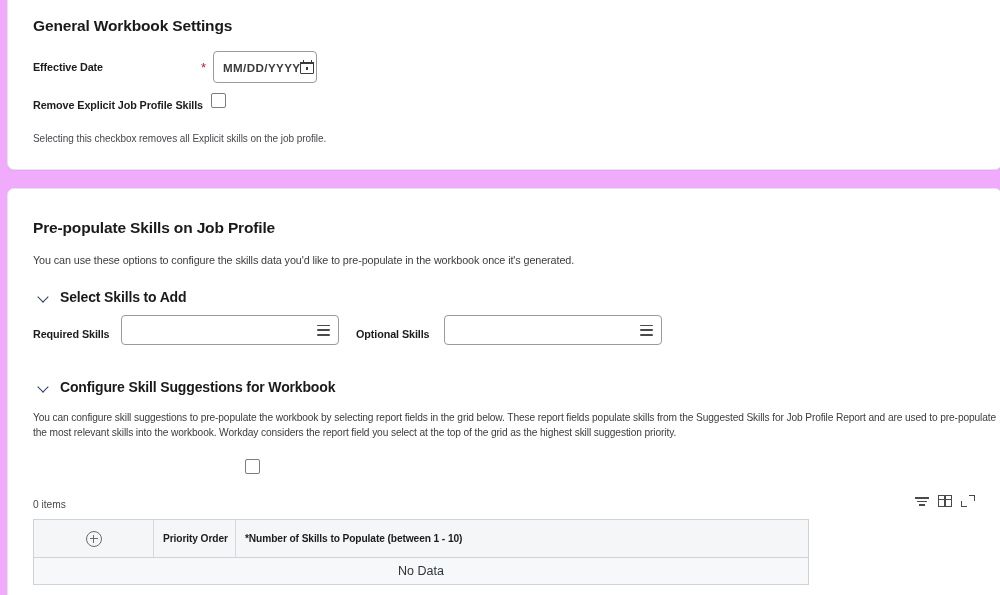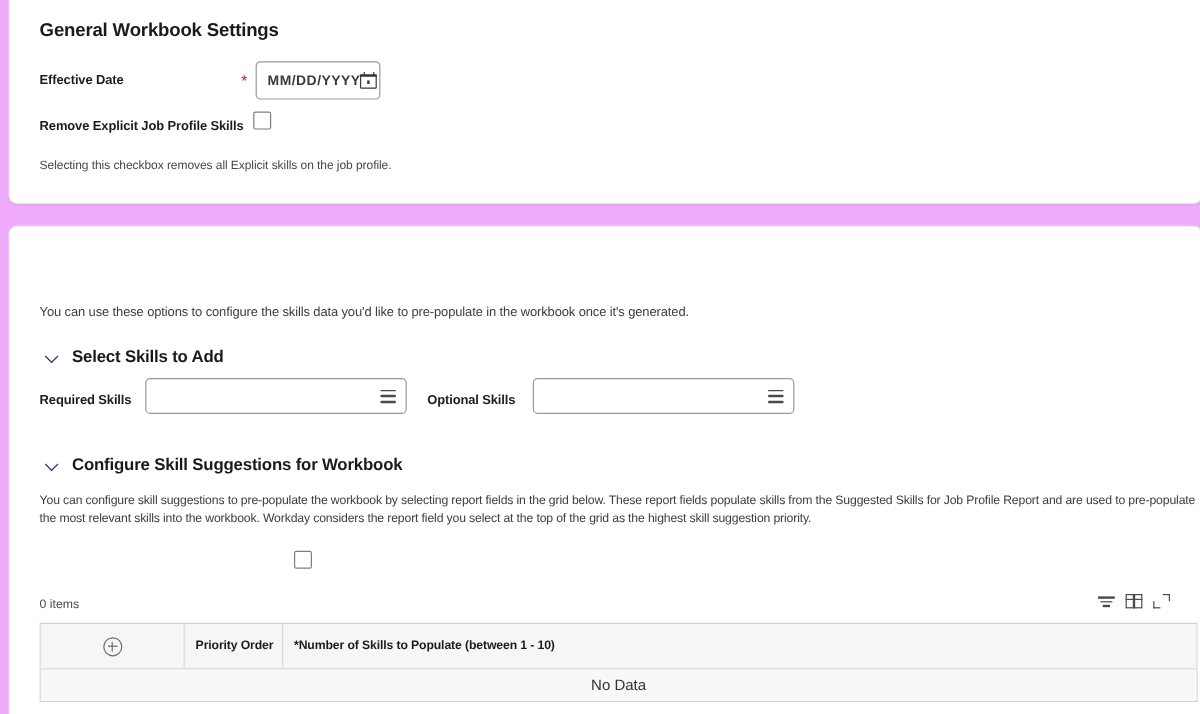--- a/index.html
+++ b/index.html
@@ -339,20 +339,21 @@
 
     <div class="field-label" style="left:25px; top:106px;">Remove Explicit Job Profile Skills</div>
 
     <div class="checkbox" style="left:203px; top:100px;"></div>
 
     <div class="helper-text" style="left:25px; top:140px;">Selecting this checkbox removes all Explicit skills on the job profile.</div>
   </div>
 
   <div class="card" id="card-prepopulate">
 
+    <div class="section-title" style="left:25px; top:30px;">Pre-populate Skills on Job Profile</div>
 
     <div class="sub-desc" style="left:25px; top:65px;">You can use these options to configure the skills data you'd like to pre-populate in the workbook once it's generated.</div>
 
     <div class="sub-head" style="left:30px; top:100px;">
       <span class="chevron"></span>
       <span class="sub-head-label">Select Skills to Add</span>
     </div>
 
     <div class="field-label" style="left:25px; top:139px;">Required Skills</div>
 
@@ -396,21 +397,21 @@
         <span></span>
           <em class="h"></em>
           <em class="v"></em>
       </span>
       <span class="tool-icon ic-expand">
         <b class="tr"></b>
           <b class="bl"></b>
       </span>
     </div>
 
-    <div class="grid" style="left:25px; top:330px; width:965px;">
+    <div class="grid" style="left:25px; top:330px; width:776px;">
 
       <div class="grid-head">
         <div class="gh gh-add center">
           <span class="plus-icon"></span>
         </div>
         <div class="gh gh-priority">Priority Order</div>
         <div class="gh gh-number">*Number of Skills to Populate (between 1 - 10)</div>
       </div>
 
       <div class="grid-empty">No Data</div>

